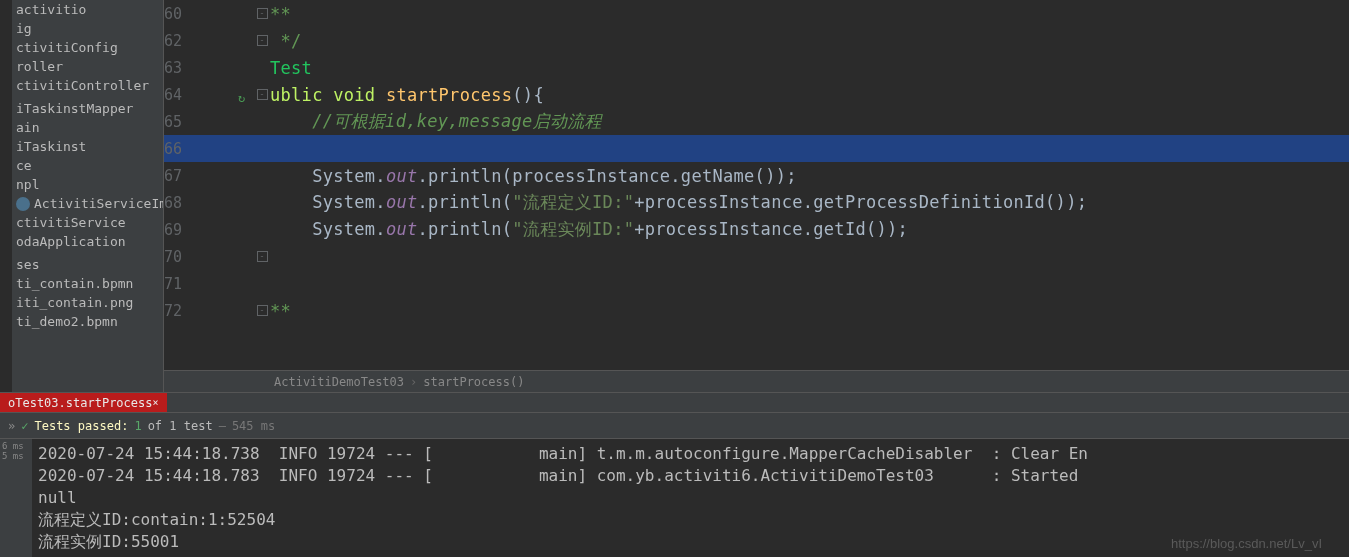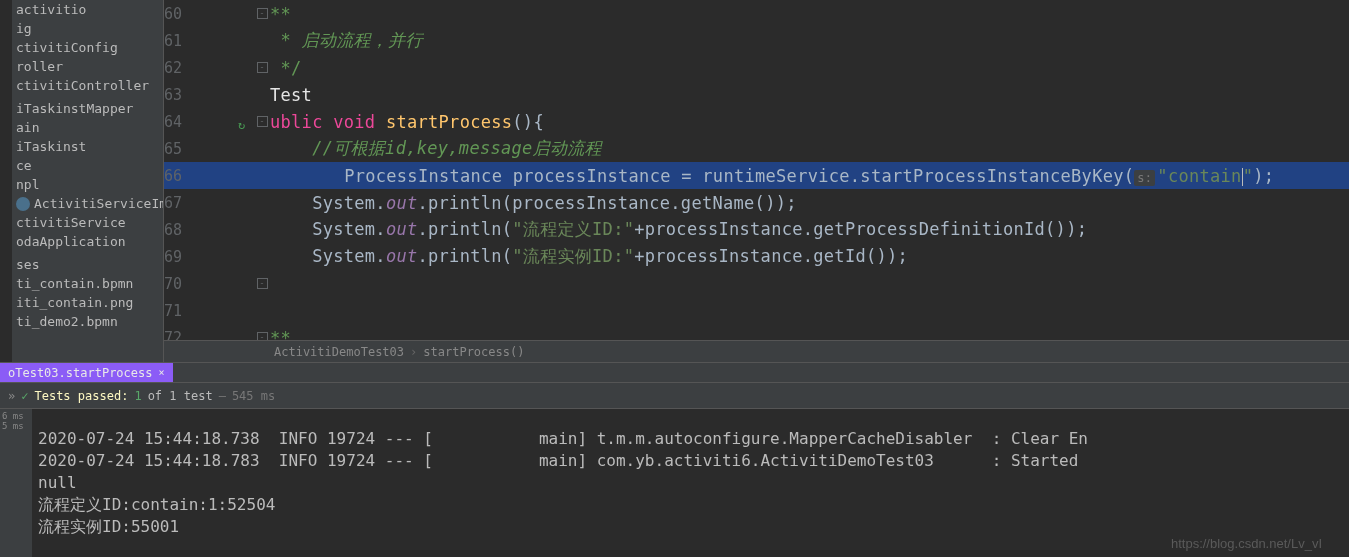--- a/index.html
+++ b/index.html
@@ -42,26 +42,26 @@
 .gutter-icon {
   position: absolute;
   right: 2px;
   top: 5px;
   width: 14px;
   height: 14px;
 }
 .vcs-icon { color: #499c54; font-size: 12px; }
 .fold-col { width: 16px; flex-shrink: 0; color: #606366; font-size: 11px; display:flex; align-items:center; justify-content:center; }
 .code-text { font-size: 17px; white-space: pre; letter-spacing: 0.3px; }
-.kw { color: #ec4899; }
+.kw { color: #bef264; }
 .cmt { color: #629755; font-style: italic; }
 .cmt-star { color: #629755; }
 .str { color: #6a8759; }
 .field { color: #9876aa; font-style: italic; }
-.ann { color: #e5e5e5; }
+.ann { color: #22c55e; }
 .mtd { color: #ffc66d; }
 .call { color: #a9b7c6; }
 .hint {
   background: #3c3f41;
   color: #787878;
   font-size: 12px;
   padding: 1px 3px;
   border-radius: 2px;
   margin-right: 2px;
 }
@@ -78,27 +78,26 @@
   padding-left: 110px;
 }
 .breadcrumb .sep { margin: 0 6px; color: #666; }
 .tab-bar {
   height: 20px;
   background: #3c3f41;
   border-top: 1px solid #555;
   display: flex;
 }
 .run-tab {
-  background: #8b5cf6;
+  background: #b91c1c;
   color: #e8e8e8;
   font-size: 12px;
   padding: 2px 8px;
   display: flex;
   align-items: center;
-  gap: 6px;
 }
 .tab-close { font-size: 10px; cursor: pointer; }
 .status-bar {
   height: 26px;
   background: #3c3f41;
   border-top: 1px solid #555;
   display: flex;
   align-items: center;
   font-size: 12px;
   padding-left: 8px;
@@ -121,21 +120,21 @@
   background: #3c3f41;
   font-size: 9px;
   color: #888;
   padding-top: 2px;
 }
 .console-left div { padding: 0 2px; white-space: nowrap; }
 .console-out {
   flex: 1;
   font-size: 16px;
   color: #bbbbbb;
-  padding: 19px 6px;
+  padding: 4px 6px;
   line-height: 22px;
   white-space: pre;
   font-family: "Consolas", monospace;
   overflow: hidden;
 }
 .console-out .info { color: #bbbbbb; }
 .watermark {
   position: absolute;
   right: 27px;
   bottom: 6px;
@@ -212,25 +211,20 @@
     <div class="editor-area">
       <div class="code-scroll" id="code">
           <div class="code-line">
             <div class="gutter">60</div>
             <div class="fold-col">
               <div class="fold-box">-</div>
             </div>
             <div class="code-text"><span class="cmt-star">**</span></div>
           </div>
           <div class="code-line">
-            <div class="gutter">61</div>
-            <div class="fold-col"></div>
-            <div class="code-text"><span class="cmt"> * 启动流程，并行</span></div>
-          </div>
-          <div class="code-line">
             <div class="gutter">62</div>
             <div class="fold-col">
               <div class="fold-box">-</div>
             </div>
             <div class="code-text"><span class="cmt-star"> */</span></div>
           </div>
           <div class="code-line">
             <div class="gutter">63</div>
             <div class="fold-col"></div>
             <div class="code-text"><span class="ann">Test</span></div>
@@ -243,21 +237,20 @@
             <div class="code-text"><span class="kw">ublic void </span><span class="mtd">startProcess</span><span>(){</span></div>
           </div>
           <div class="code-line">
             <div class="gutter">65</div>
             <div class="fold-col"></div>
             <div class="code-text"><span>    </span><span class="cmt">//可根据id,key,message启动流程</span></div>
           </div>
           <div class="code-line hl">
             <div class="gutter">66</div>
             <div class="fold-col"></div>
-            <div class="code-text"><span>    ProcessInstance processInstance = </span><span class="call">runtimeService</span><span>.startProcessInstanceByKey(</span><span class="hint">s:</span><span class="str">"contain</span><span class="cursor"></span><span class="str">"</span><span>);</span></div>
           </div>
           <div class="code-line">
             <div class="gutter">67</div>
             <div class="fold-col"></div>
             <div class="code-text"><span>    System.</span><span class="field">out</span><span>.println(processInstance.getName());</span></div>
           </div>
           <div class="code-line">
             <div class="gutter">68</div>
             <div class="fold-col"></div>
             <div class="code-text"><span>    System.</span><span class="field">out</span><span>.println(</span><span class="str">"流程定义ID:"</span><span>+processInstance.getProcessDefinitionId());</span></div>

